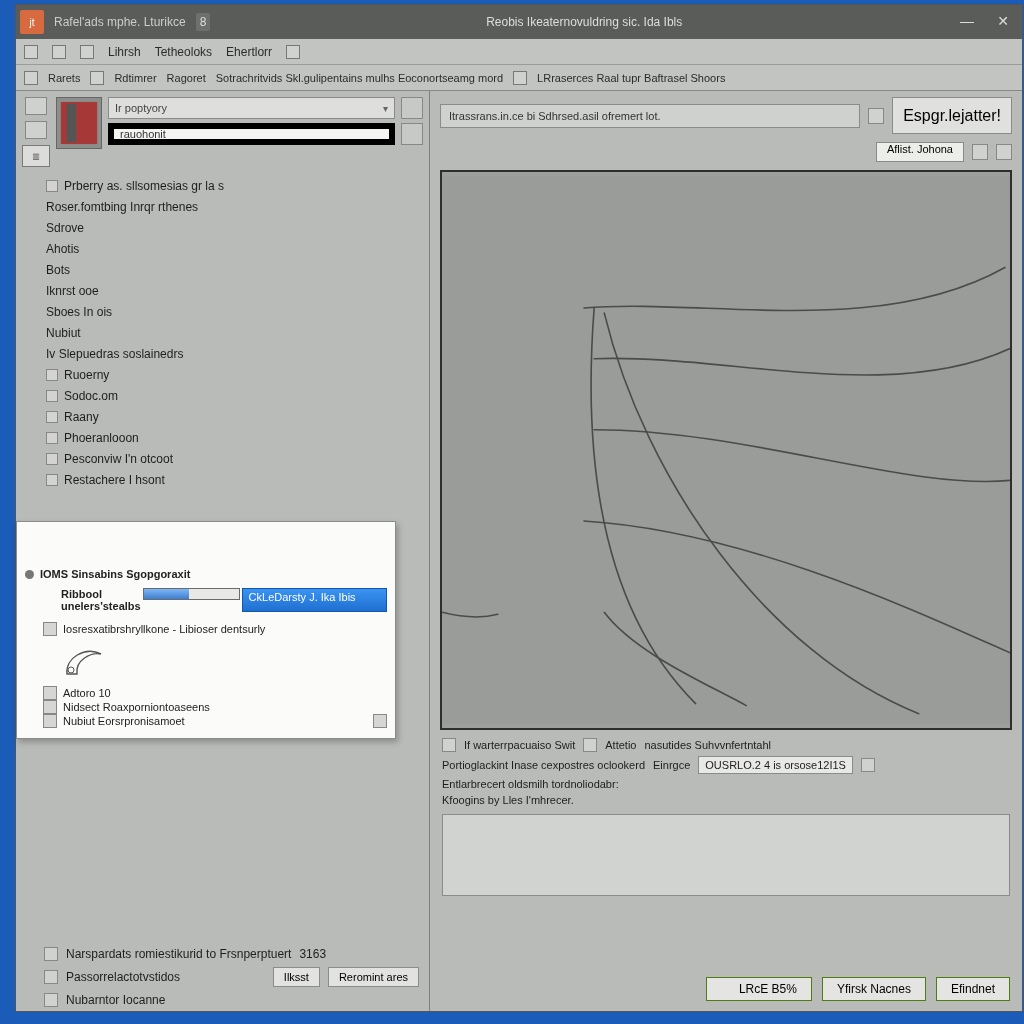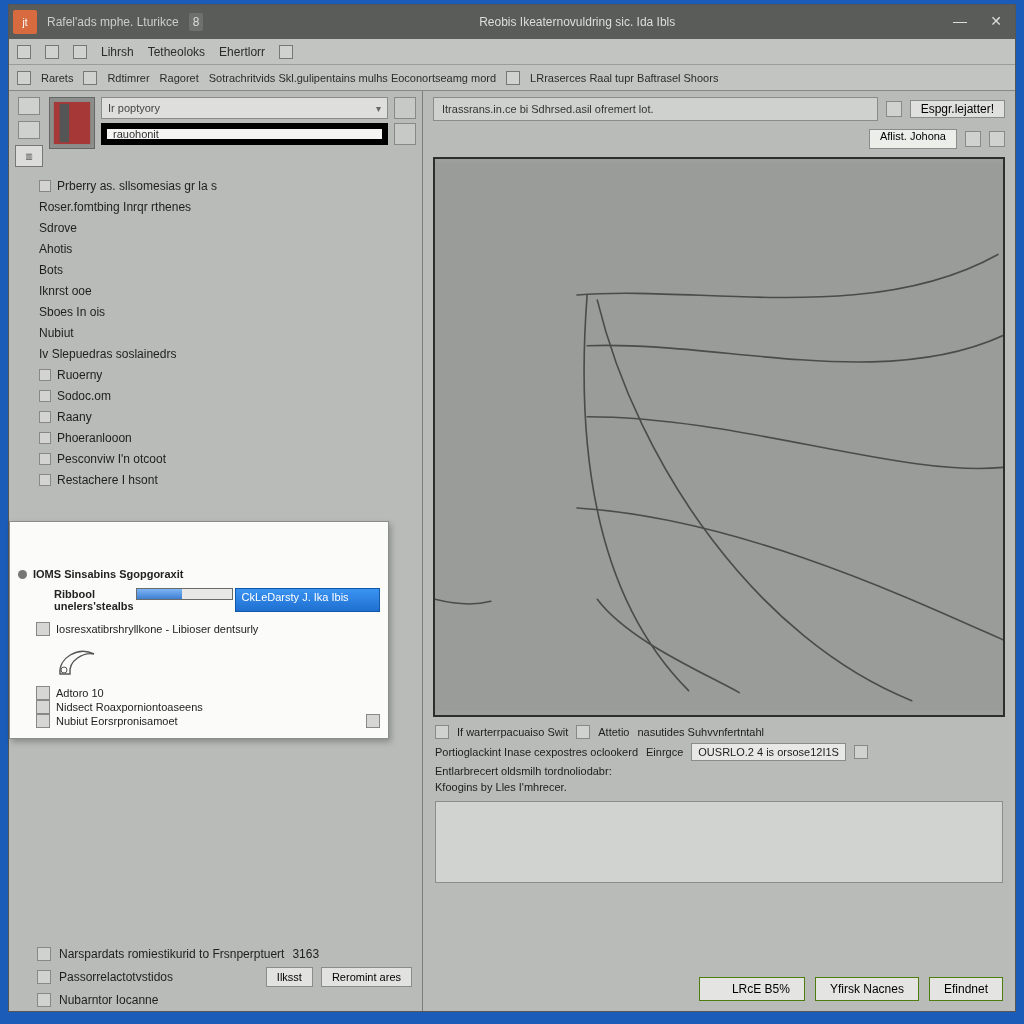--- a/index.html
+++ b/index.html
@@ -1,18 +1,18 @@
 <!DOCTYPE html>
 <html><head>
 <meta charset="utf-8">
 <style>
   * { box-sizing: border-box; margin: 0; padding: 0; font-family: "Segoe UI", Tahoma, sans-serif; }
   html, body { width: 1024px; height: 1024px; overflow: hidden; background: #1a5cb8; }
   .window {
-    position: absolute; left: 8px; top: 4px; width: 1008px; height: 1008px;
+    position: absolute; left: 15px; top: 4px; width: 1008px; height: 1008px;
     background: #a16207; border: 1px solid #555; display: flex; flex-direction: column;
   }
   
   .titlebar {
     height: 34px; background: #5a5c5a; color: #ddd; display: flex; align-items: center;
     font-size: 12px; padding: 0 4px; gap: 10px;
   }
   .app-icon { width: 24px; height: 24px; background: #d86a3f; color: #fff; font-size: 10px;
     display: flex; align-items: center; justify-content: center; border-radius: 2px; }
   .title-segment { color: #ccc; }
@@ -111,21 +111,21 @@
   .right {
     flex:1; display:flex; flex-direction:column; background:#b9bbb8;
   }
   .right-top {
     display:flex; align-items:center; gap:8px; padding:6px 10px; font-size:11px;
   }
   .bread {
     flex:1; height:24px; background:#cfd1ce; border:1px solid #8a8c89;
     display:flex; align-items:center; padding:0 8px; color:#333;
   }
-  .tag-btn { height:18px; padding:0 10px; font-size:12px; background:#e0e1de;
+  .tag-btn { height:37px; padding:0 10px; font-size:16px; background:#e0e1de;
     border:1px solid #8a8c89; cursor:pointer; }
   .right-tabs {
     display:flex; align-items:center; gap:8px; padding: 2px 10px 6px 10px;
     justify-content: flex-end; font-size:11px;
   }
   .tab { height:20px; padding:0 10px; background:#eceeea; border:1px solid #8a8c89; cursor:pointer; }
   .tab-ico { width:16px;height:16px; border:1px solid #888; background:#d0d2cf; }
 
   .canvas-frame {
     margin: 2px 10px 4px 10px; border:2px solid #2e2e2e; background:#9d9f9c; height: 560px;

